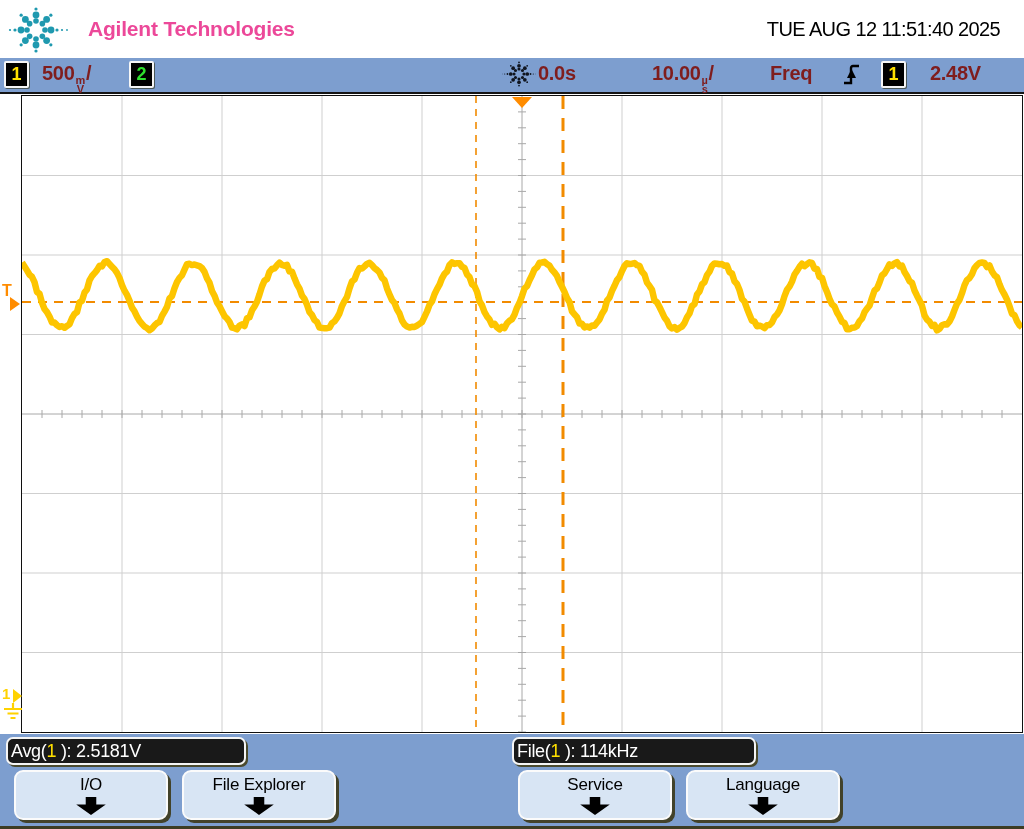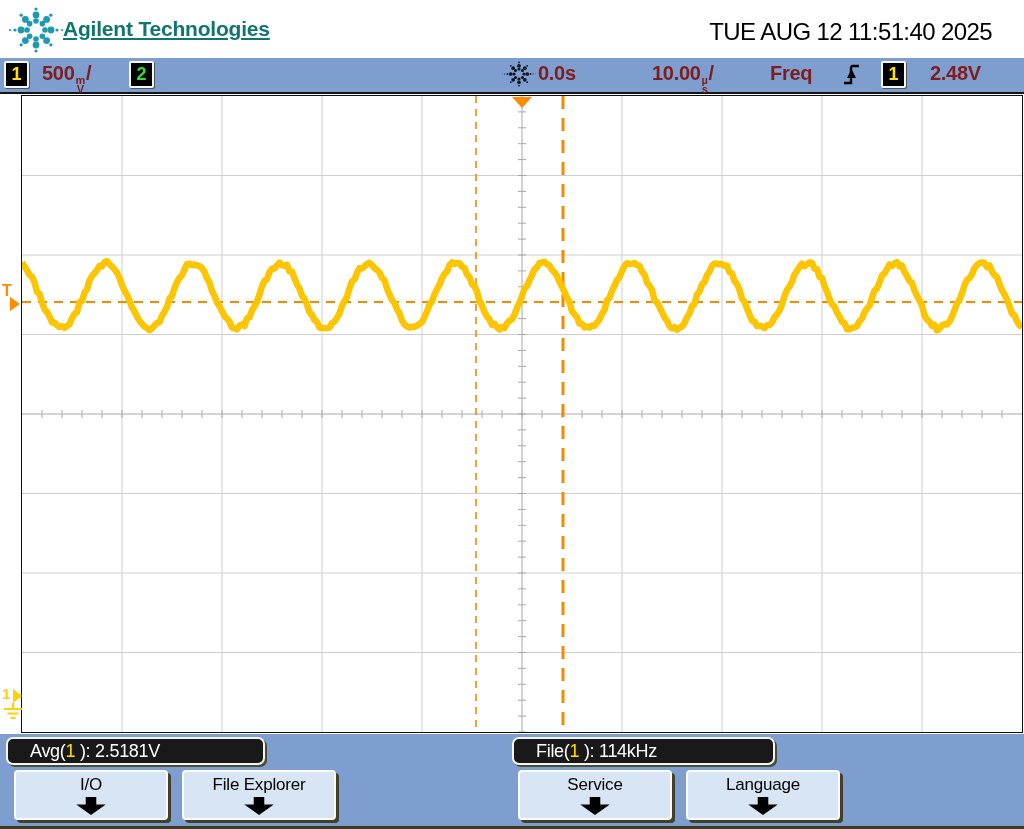--- a/index.html
+++ b/index.html
@@ -1,44 +1,44 @@
 <!DOCTYPE html>
 <html><head>
 <meta charset="utf-8">
 <style>
   html,body{margin:0;padding:0;background:#555;}
   .root{position:relative;width:1024px;height:829px;overflow:hidden;
         font-family:"Liberation Sans","DejaVu Sans",sans-serif;background:#fff;}
   
   .header{position:absolute;left:0;top:0;width:1024px;height:58px;background:#ffffff;}
   .logo{position:absolute;left:6px;top:2px;}
-  .brand{position:absolute;left:63px;top:17px;font-size:21px;font-weight:bold;color:#0f766e;letter-spacing:-0.2px;text-decoration:underline;}
-  .datetime{position:absolute;right:32px;top:18px;font-size:24px;color:#000;letter-spacing:-0.6px;}
+  .brand{position:absolute;left:88px;top:17px;font-size:21px;font-weight:bold;color:#ec4899;letter-spacing:-0.2px;}
+  .datetime{position:absolute;right:24px;top:18px;font-size:20px;color:#000;letter-spacing:-0.6px;}
   
   .statusbar{position:absolute;left:0;top:58px;width:1024px;height:36px;background:#7d9ecf;border-bottom:2px solid #141414;box-sizing:border-box;}
   .badge{position:absolute;top:3px;width:21px;height:23px;background:#000;border:2px solid #f6f6f6;border-radius:2px;
          display:flex;align-items:center;justify-content:center;font-size:18px;font-weight:bold;box-shadow:1px 1px 0 rgba(40,40,10,.6);}
   .badge.c1{color:#ffe000;}
   .badge.c2{color:#2ee02e;}
   .sb-text{position:absolute;top:4px;font-size:20px;font-weight:600;color:#7f1d1d;white-space:nowrap;letter-spacing:-0.3px;}
   .stack{display:inline-flex;flex-direction:column;align-items:center;vertical-align:-4px;margin:0 1px;}
   .stack span{font-size:11px;line-height:9px;font-weight:700;}
   .spinner{position:absolute;left:502px;top:1px;}
   .trig-icon{position:absolute;left:843px;top:4px;}
   
   .scope-area{position:absolute;left:0;top:94px;width:1024px;height:640px;background:#ffffff;}
   .graticule{position:absolute;left:21px;top:1px;width:1000px;height:636px;border:1px solid #101010;}
   .trig-level-marker{position:absolute;left:1px;top:187px;width:22px;height:34px;}
   .ground-marker{position:absolute;left:0px;top:588px;width:26px;height:42px;}
   
   .bottombar{position:absolute;left:0;top:734px;width:1024px;height:95px;background:#7d9ecf;}
   .meas-box{position:absolute;top:3px;height:24px;background:#191919;border:2px solid #f5f5f5;border-radius:7px;
-            box-shadow:2px 2px 0 #4b4b2f;color:#fff;font-size:18px;line-height:24px;padding-left:22px;white-space:pre;letter-spacing:-0.3px;}
+            box-shadow:2px 2px 0 #4b4b2f;color:#fff;font-size:18px;line-height:24px;padding-left:3px;white-space:pre;letter-spacing:-0.3px;}
   .meas-box .ch{color:#ffe000;}
-  .softkey{position:absolute;top:36px;width:154px;height:50px;background:#d8e5f4;border:2px solid #fbfbfb;border-radius:4px;
+  .softkey{position:absolute;top:36px;width:154px;height:50px;background:#d8e5f4;border:2px solid #fbfbfb;border-radius:9px;
            box-shadow:3px 3px 0 #42422a;box-sizing:border-box;cursor:pointer;text-align:center;}
   .softkey .lbl{font-size:17px;font-weight:500;color:#000;margin-top:3px;letter-spacing:-0.2px;}
   .softkey svg{display:block;margin:2px auto 0;}
   .bottom-strip{position:absolute;left:0;bottom:0;width:1024px;height:3px;background:#3c3c24;}
 </style>
 </head>
 <body>
 
 <div class="root">
 

